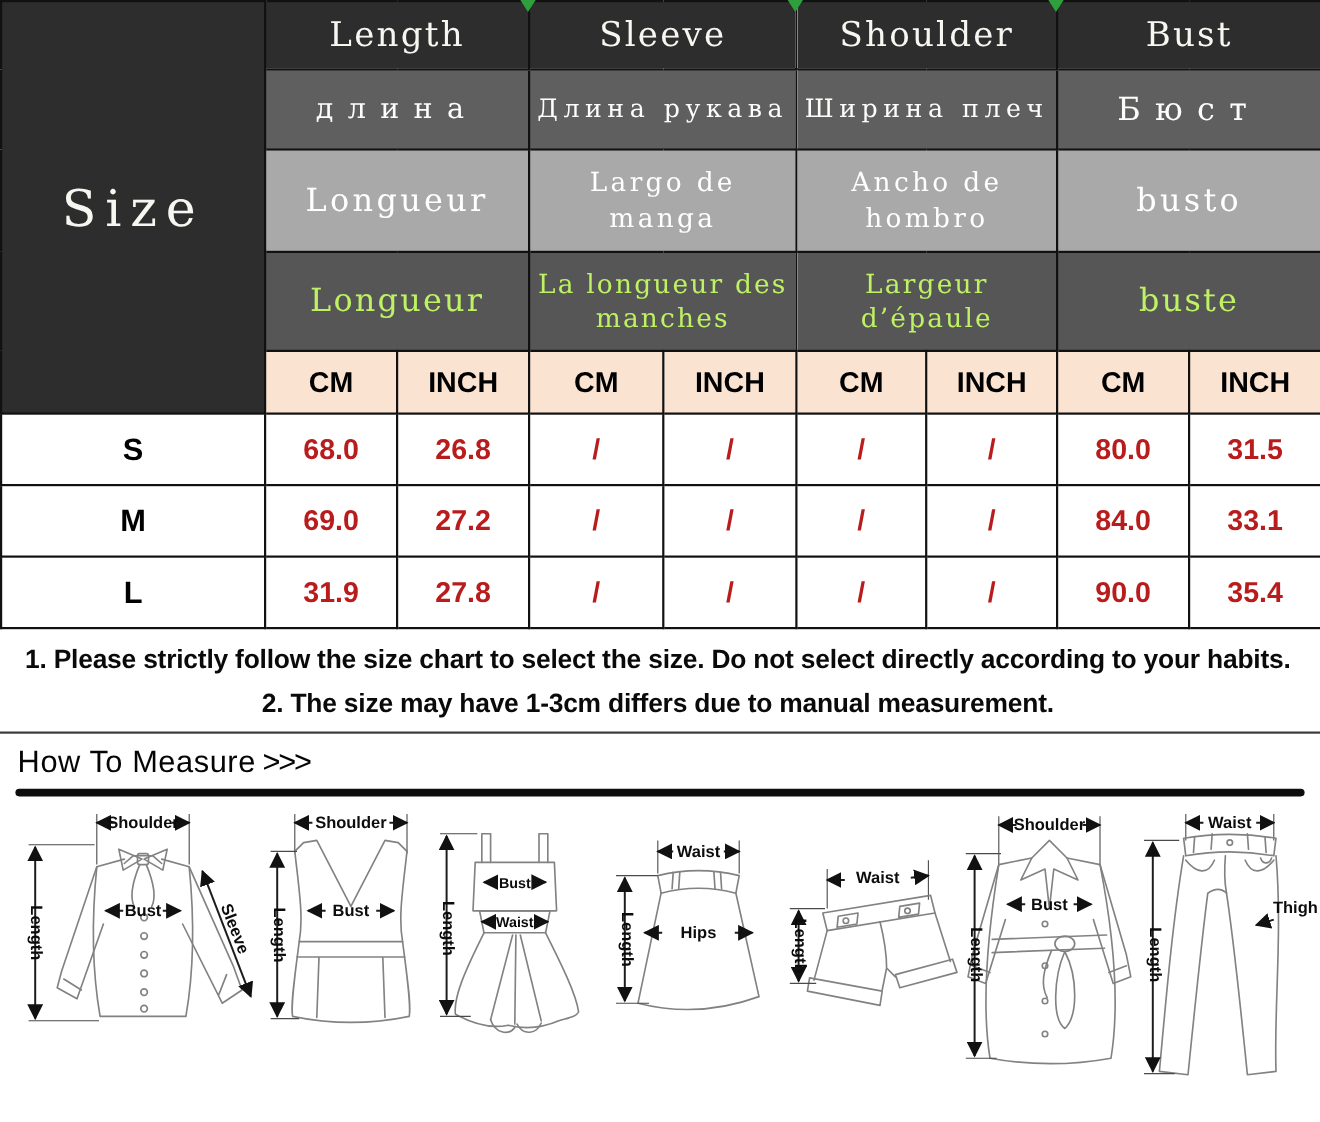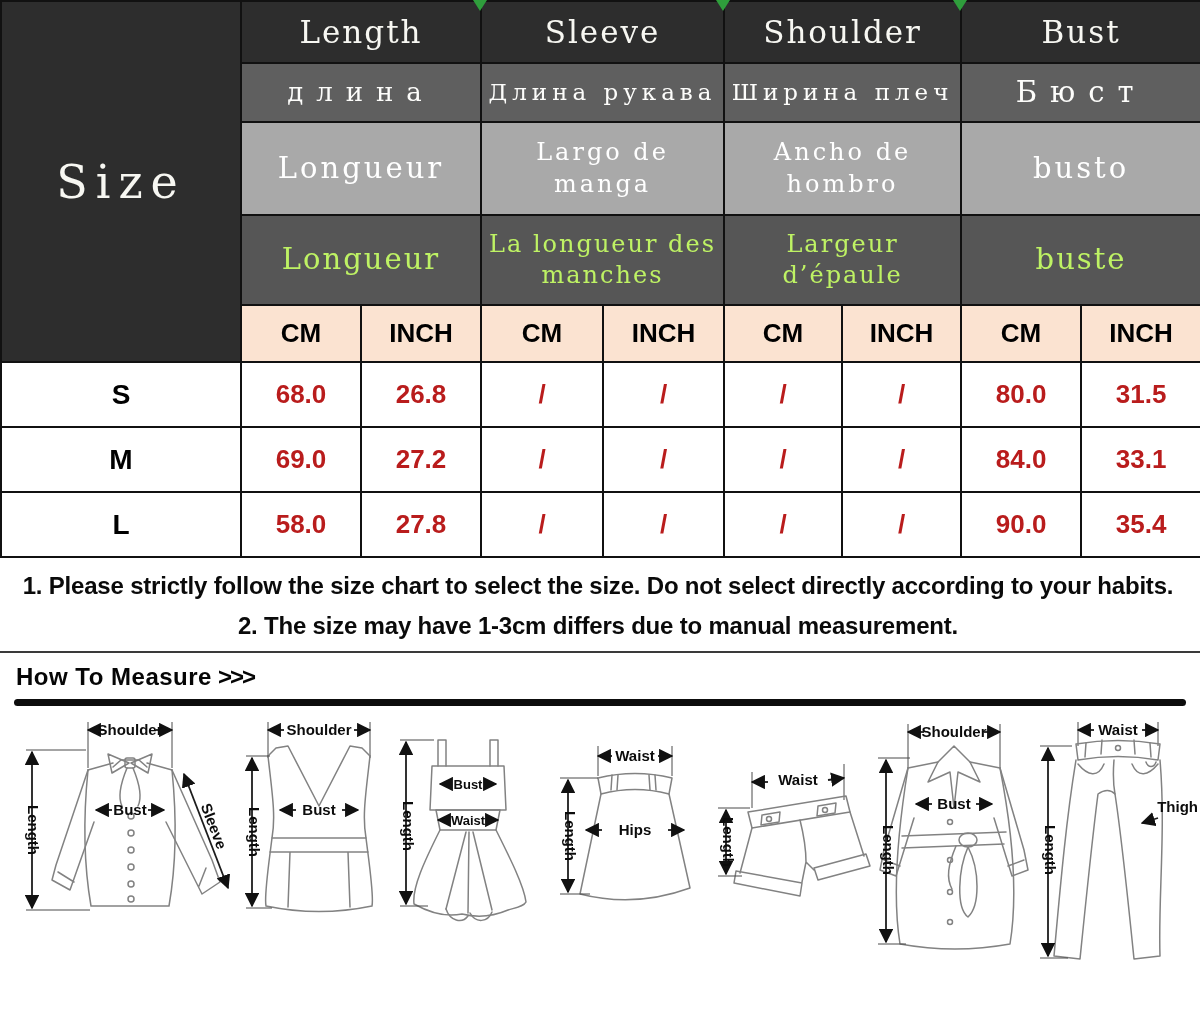--- a/index.html
+++ b/index.html
@@ -3,21 +3,21 @@
 <meta charset="utf-8">
 <style>
   html,body{margin:0;padding:0;background:#ffffff;}
   body{width:1200px;height:1020px;overflow:hidden;font-family:"Liberation Sans",sans-serif;}
 
   
   table.size-table{width:1200px;border-collapse:collapse;table-layout:fixed;}
   table.size-table td{border:2px solid #111;text-align:center;vertical-align:middle;padding:0 4px;overflow:hidden;}
 
   tr.r-en{height:62px;}
-  tr.r-ru{height:59px;}
+  tr.r-ru{height:73px;}
   tr.r-es{height:93px;}
   tr.r-fr{height:90px;}
   tr.r-units{height:57px;border-radius:10px;}
   tr.r-data{height:65px;}
 
   td.c-size{background:#2d2d2d;color:#f7f7f2;font-family:"DejaVu Serif",serif;
             font-size:46px;letter-spacing:8px;}
   td.hdr-en{background:#2d2d2d;color:#f7f7f2;font-family:"DejaVu Serif",serif;
             font-size:31px;letter-spacing:2px;}
   td.hdr-ru{background:#5f5f5f;color:#fdfdfb;font-family:"DejaVu Serif",serif;
@@ -37,21 +37,21 @@
               border-left:7px solid transparent;border-right:7px solid transparent;
               border-top:11px solid #2f9e3c;transform:translateX(-50%);}
   .wrap{position:relative;}
 
   
   .notes{padding:12px 8px 0 4px;text-align:center;}
   .notes p{margin:0 0 8px 0;font-size:24px;font-weight:bold;color:#0a0a0a;line-height:1.35;letter-spacing:-0.2px;}
 
   
   .measure-divider{border-top:2px solid #3a3a3a;margin-top:4px;}
-  .measure-head{padding:10px 10px 6px 16px;font-size:24px;font-weight:bold;color:#050505;letter-spacing:0.5px;}
+  .measure-head{padding:10px 10px 6px 16px;font-size:28px;font-weight:normal;color:#050505;letter-spacing:0.5px;}
   .measure-head .arrows{letter-spacing:-2px;margin-left:6px;}
   .measure-bar{height:7px;background:#0d0d0d;border-radius:4px;margin:2px 14px 0 14px;}
 
   
   svg.diagrams{display:block;margin-top:4px;}
   .garment{stroke:#828282;stroke-width:1.5;fill:none;stroke-linecap:round;stroke-linejoin:round;}
   .arrow{stroke:#1c1c1c;stroke-width:1.8;fill:none;}
   .guide{stroke:#4a4a4a;stroke-width:1;fill:none;}
   .dg-label{font:bold 15px "Liberation Sans",sans-serif;fill:#0c0c0c;}
   .dg-label-s{font:bold 13px "Liberation Sans",sans-serif;fill:#0c0c0c;}
@@ -125,21 +125,21 @@
       <td class="cell-val">27.2</td>
       <td class="cell-val">/</td>
       <td class="cell-val">/</td>
       <td class="cell-val">/</td>
       <td class="cell-val">/</td>
       <td class="cell-val">84.0</td>
       <td class="cell-val">33.1</td>
     </tr>
     <tr class="r-data">
       <td class="cell-sz">L</td>
-      <td class="cell-val">58.0</td>
+      <td class="cell-val">31.9</td>
       <td class="cell-val">27.8</td>
       <td class="cell-val">/</td>
       <td class="cell-val">/</td>
       <td class="cell-val">/</td>
       <td class="cell-val">/</td>
       <td class="cell-val">90.0</td>
       <td class="cell-val">35.4</td>
     </tr>
   </tbody>
     </table>

